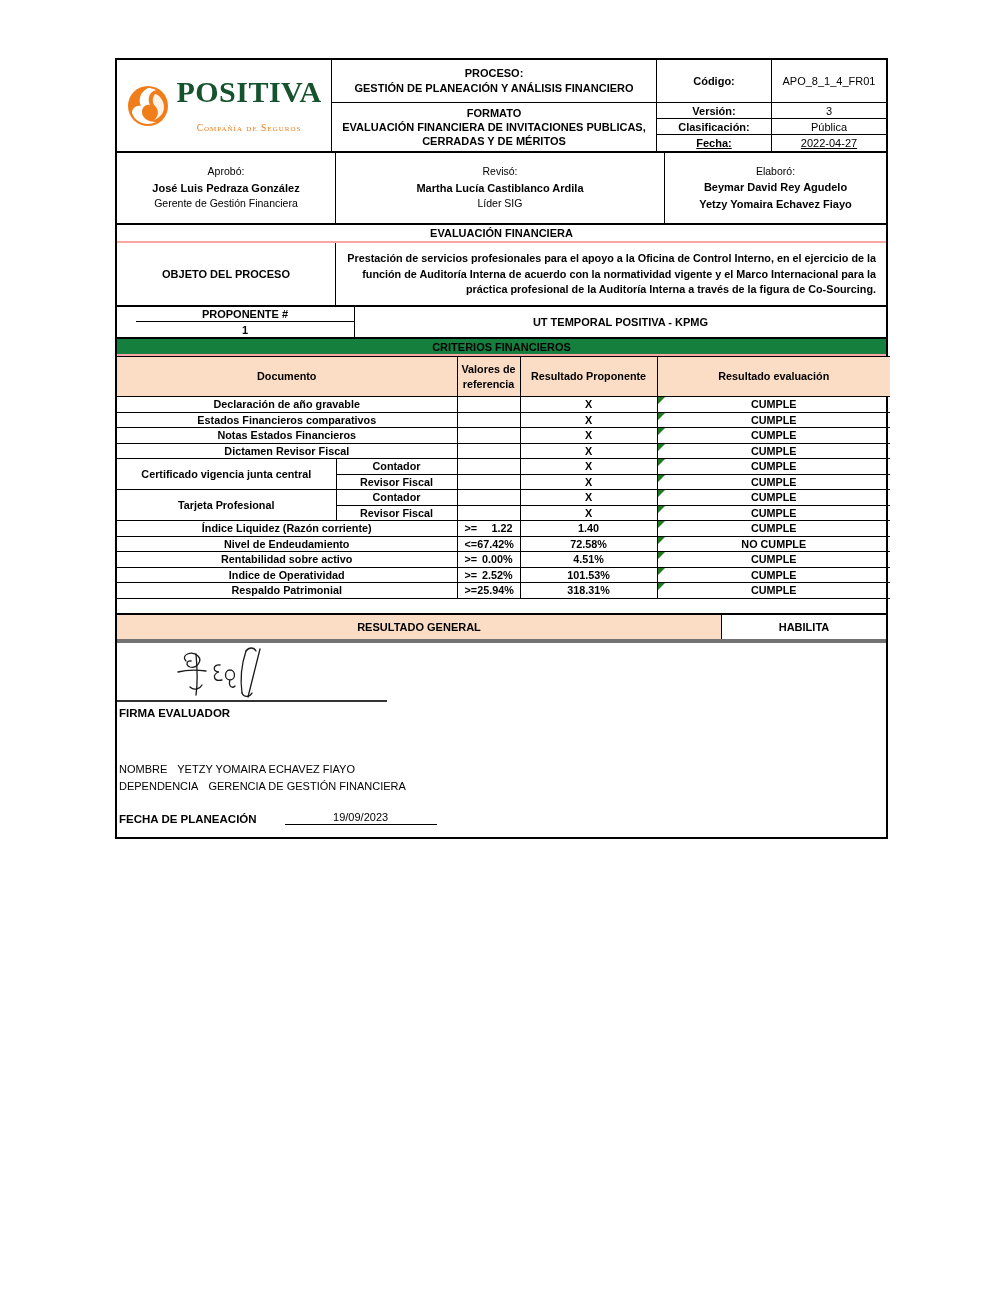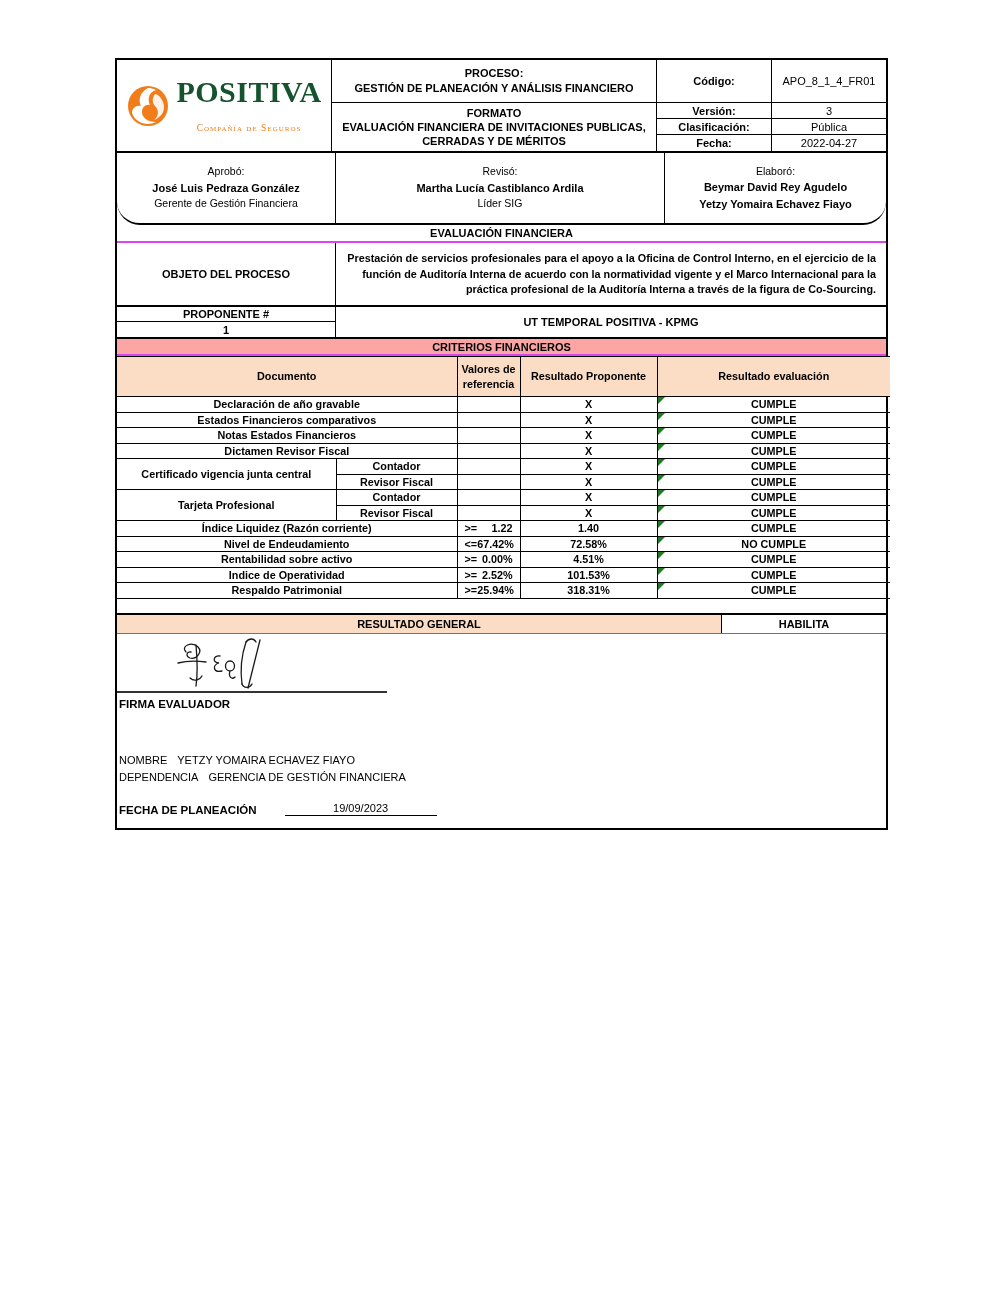--- a/index.html
+++ b/index.html
@@ -8,63 +8,63 @@
 
   
   .hdr { display:grid; grid-template-columns:215px 325px 115px 1fr; grid-template-rows:43px 16px 16px 16px; border-bottom:2px solid #000; }
   .hdr > div { border-right:1.5px solid #000; border-bottom:1px solid #000; display:flex; align-items:center; justify-content:center; text-align:center; }
   .hdr .logo-cell { grid-row:1 / span 4; border-bottom:none; flex-direction:row; gap:6px; }
   .hdr .proc-cell { grid-column:2; grid-row:1; border-bottom:1.5px solid #000; flex-direction:column; font-weight:bold; font-size:11px; line-height:1.35; }
   .hdr .fmt-cell  { grid-column:2; grid-row:2 / span 3; border-bottom:none; flex-direction:column; font-weight:bold; font-size:11px; line-height:1.3; padding:1px 4px; }
   .hdr .lab { font-weight:bold; font-size:11px; }
   .hdr .val { font-size:11px; border-right:none; }
   .hdr .r1 { border-bottom:1.5px solid #000; }
-  .hdr .r4 { border-bottom:none; }
+  .hdr .r4 { border-bottom:none;text-decoration:underline; }
   .logo-icon { flex:0 0 auto; }
   .logo-text { display:flex; flex-direction:column; align-items:center; line-height:1; }
   .logo-word { font-family:"Liberation Serif", serif; font-weight:bold; font-size:30px; color:#14532d; letter-spacing:0.5px; }
   .logo-sub  { font-family:"Liberation Serif", serif; font-variant:small-caps; font-size:9.5px; color:#F07D1A; letter-spacing:1px; margin-top:17px; }
 
   
-  .appr { display:grid; grid-template-columns:219px 329px 1fr; height:72px; border-bottom:2px solid #000;border-radius:23px; }
+  .appr { display:grid; grid-template-columns:219px 329px 1fr; height:72px; border-bottom:2px solid #000; }
   .appr > div { border-right:1.5px solid #000; display:flex; flex-direction:column; align-items:center; justify-content:center; text-align:center; font-size:10.5px; line-height:1.5; }
   .appr > div:last-child { border-right:none; }
   .appr .name { font-weight:bold; font-size:11px; }
 
   
-  .bar { height:18px; display:flex; align-items:center; justify-content:center; font-weight:bold; font-size:11px; border-bottom:2px solid #d946ef; }
-  .bar.peach { background:#fca5a5; height:17px; }
+  .bar { height:18px; display:flex; align-items:center; justify-content:center; font-weight:bold; font-size:11px; border-bottom:2px solid #fca5a5; }
+  .bar.peach { background:#15803d; height:17px; }
 
   
   .objeto { display:grid; grid-template-columns:219px 1fr; height:64px; border-bottom:2px solid #000; }
   .objeto .olab { border-right:1.5px solid #000; display:flex; align-items:center; justify-content:center; font-weight:bold; font-size:11px; }
   .objeto .otext { display:flex; align-items:center; justify-content:center; text-align:right; font-weight:bold; font-size:10.8px; line-height:1.45; padding:8px 10px; }
 
   
-  .prop { display:grid; grid-template-columns:219px 1fr; grid-template-rows:15px 15px; border-bottom:2px solid #000; }
+  .prop { display:grid; grid-template-columns:219px 1fr; grid-template-rows:15px 15px; border-bottom:2px solid #000;padding-left:19px; }
   .prop .p1 { grid-column:1; grid-row:1; border-right:1.5px solid #000; border-bottom:1px solid #000; }
   .prop .p2 { grid-column:1; grid-row:2; border-right:1.5px solid #000; }
   .prop .pv { grid-column:2; grid-row:1 / span 2; }
   .prop > div { display:flex; align-items:center; justify-content:center; font-weight:bold; font-size:11px; }
 
   
   table.crit { width:100%; border-collapse:collapse; table-layout:fixed; }
   table.crit td, table.crit th { border:1.5px solid #000; font-size:10.8px; text-align:center; vertical-align:middle; padding:0 2px; overflow:hidden; white-space:nowrap; }
   table.crit th { background:#FBDCC4; font-weight:bold; height:40px; white-space:normal; line-height:1.3; }
   table.crit td { height:15.5px; font-weight:bold; }
   table.crit tr > *:first-child { border-left:none; }
   table.crit tr > *:last-child { border-right:none; }
   table.crit .sub { border-left-width:1px; }
   .refflex { display:flex; justify-content:space-between; padding:0 5px; font-weight:bold; }
   td.evalc { position:relative; }
   .corner { position:absolute; top:0; left:0; width:0; height:0; border-top:7px solid #217A21; border-right:7px solid transparent; }
 
   
   .spacer { height:16px; border-bottom:2px solid #000; }
-  .resultado { display:grid; grid-template-columns:605px 1fr; height:19px; border-bottom:1px solid #737373; }
+  .resultado { display:grid; grid-template-columns:605px 1fr; height:28px; border-bottom:4px solid #737373; }
   .resultado > div { display:flex; align-items:center; justify-content:center; font-weight:bold; font-size:11px; }
   .resultado .rg { background:#FBDCC4; border-right:1.5px solid #000; }
 
   
   .footer { position:relative; height:194px; }
   .sig-svg { position:absolute; left:55px; top:2px; }
   .sig-line { position:absolute; left:0; top:57px; width:270px; height:2px; background:#333; }
   .firma { position:absolute; left:2px; top:64px; font-weight:bold; font-size:11.5px; }
   .nline { position:absolute; left:2px; font-size:11px; }
   .nombre { top:120px; } .dependencia { top:137px; }

